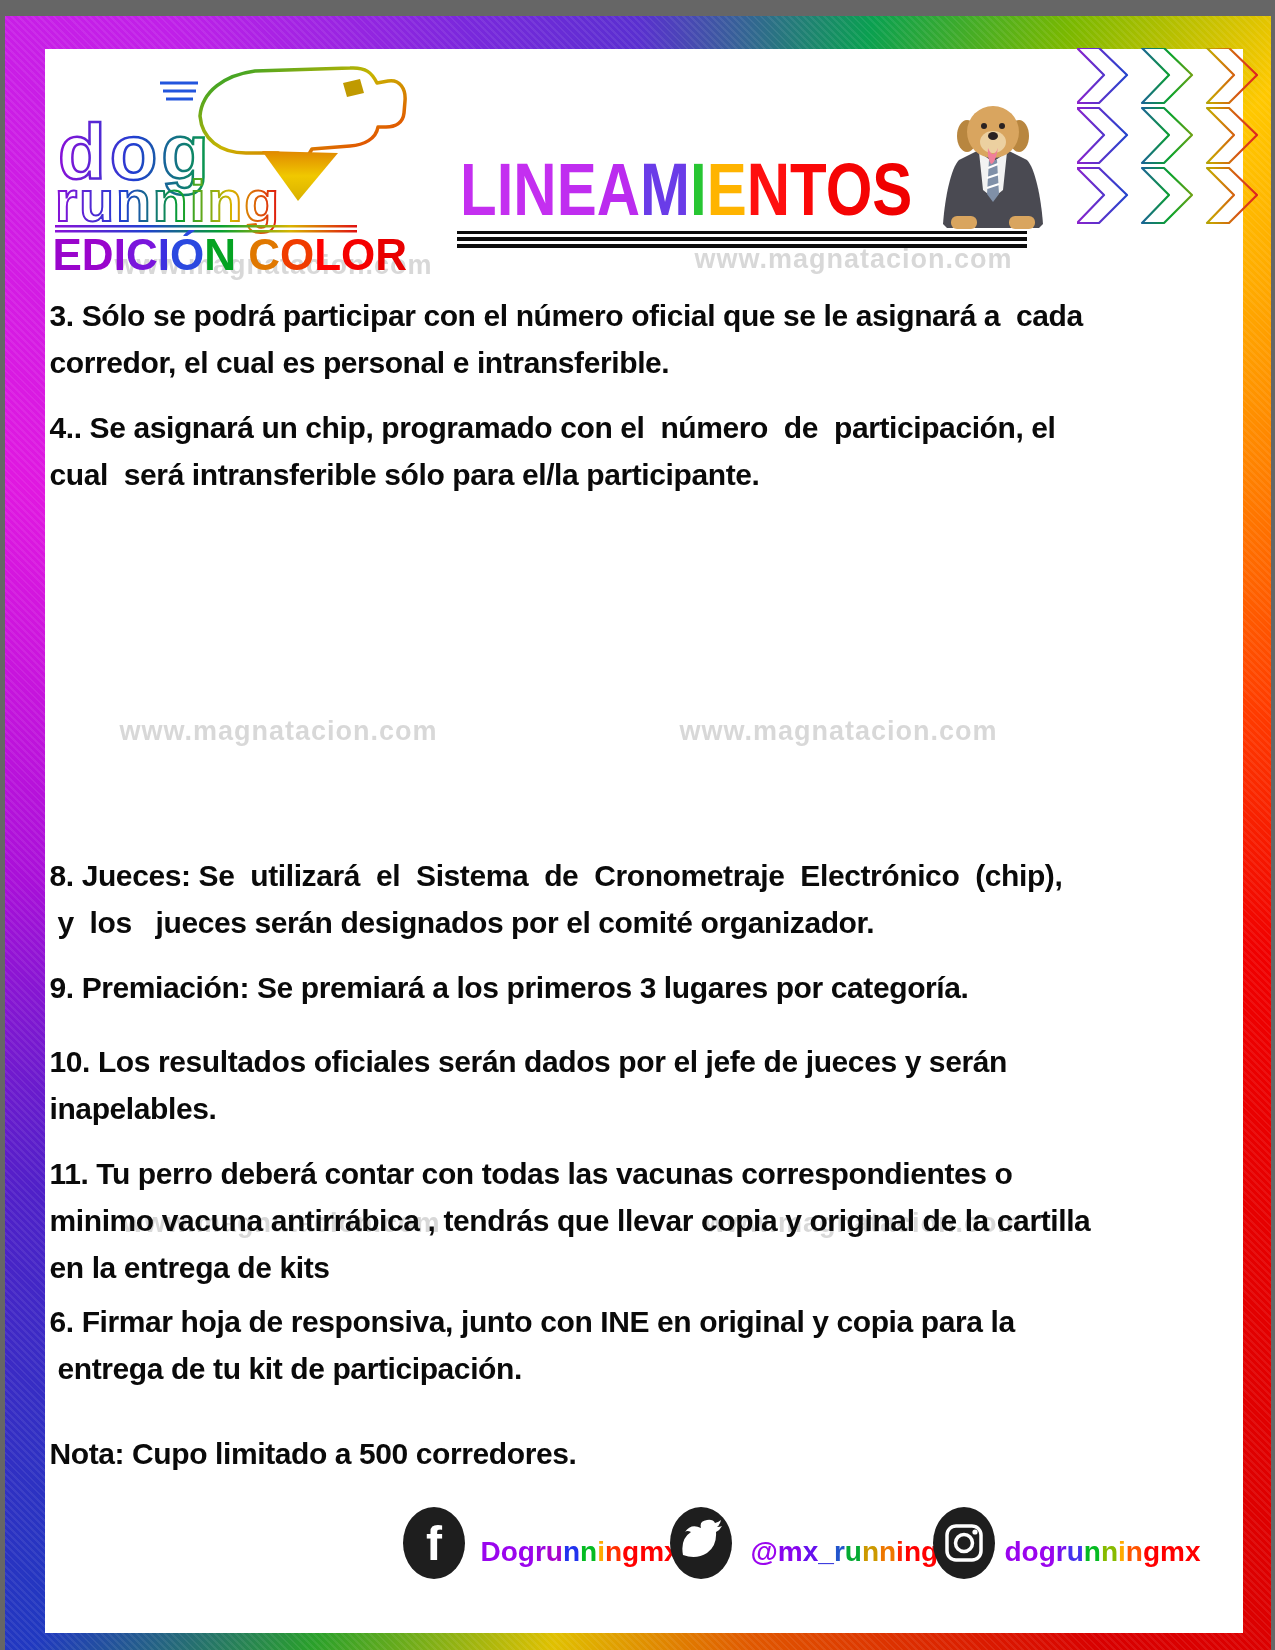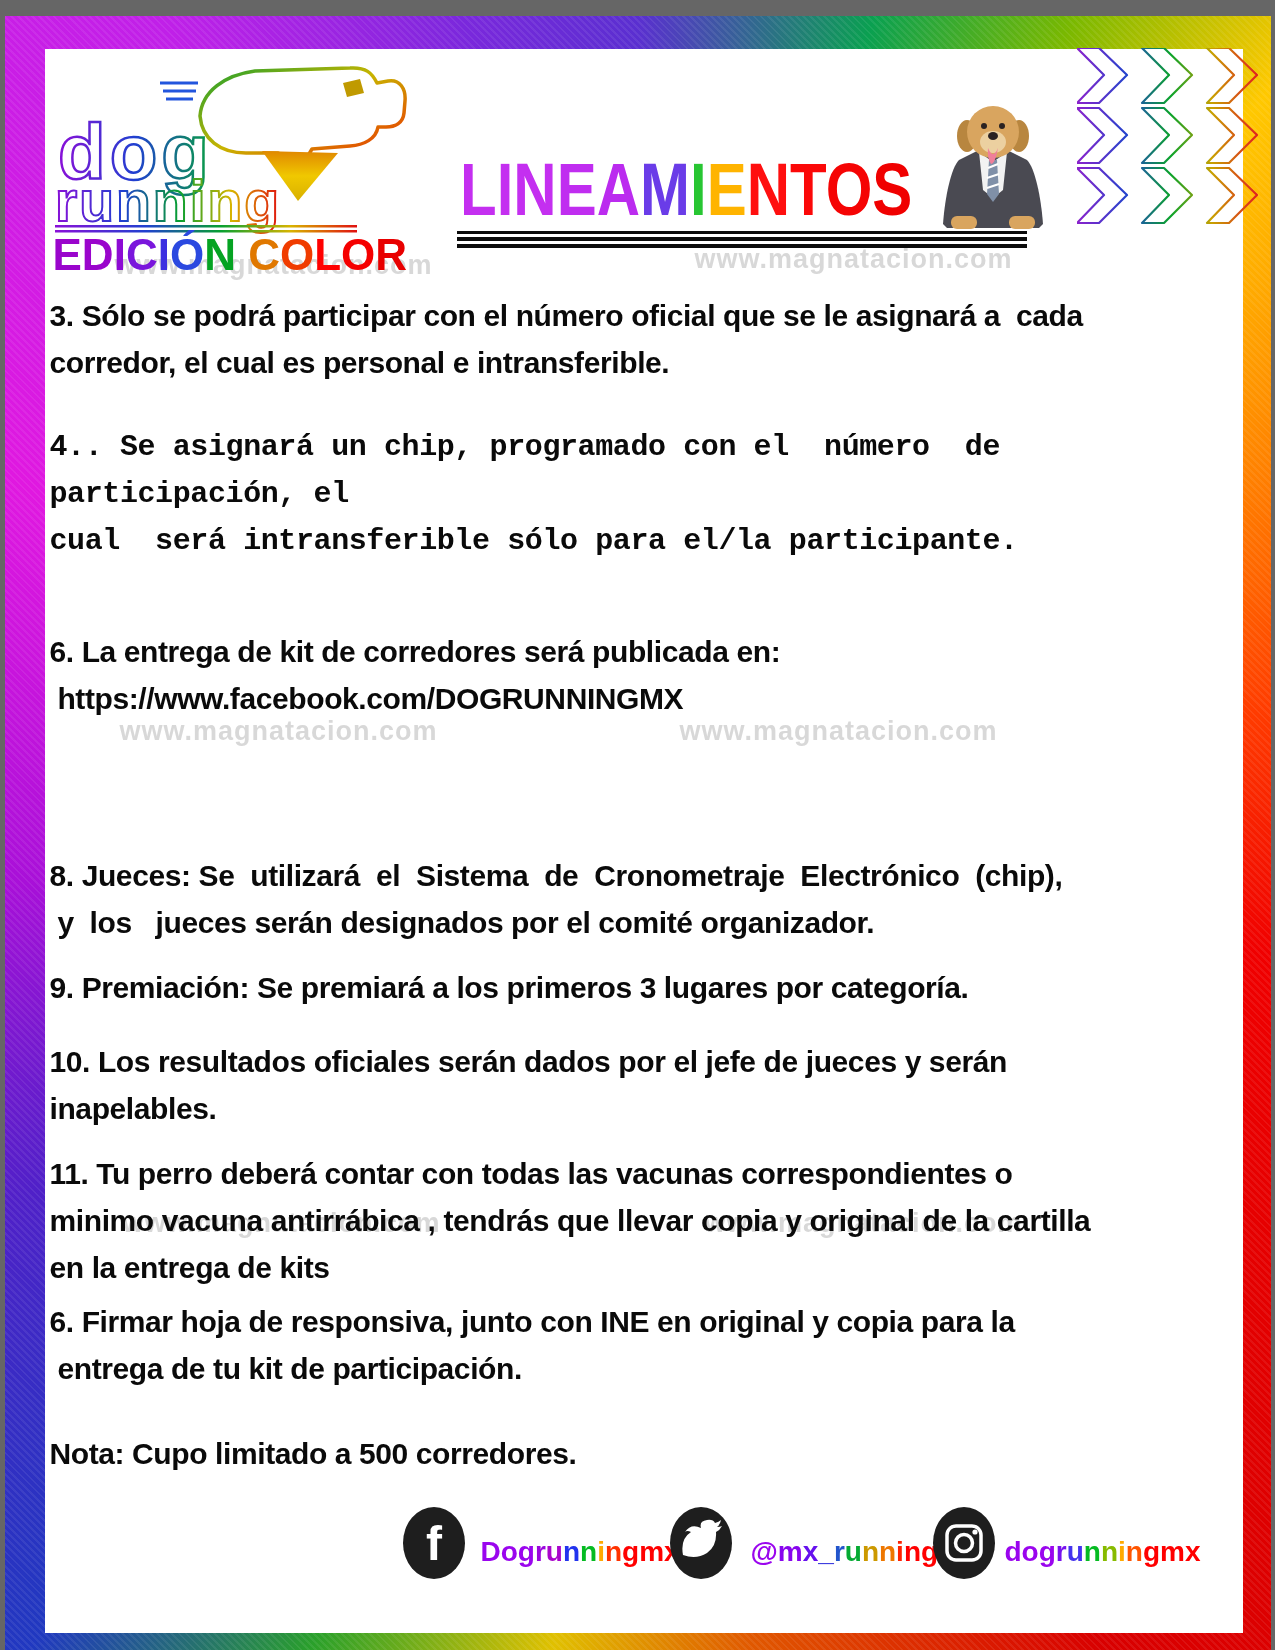--- a/index.html
+++ b/index.html
@@ -175,24 +175,22 @@
 
   <div class="abs watermark" style="left:110px;top:234px;">www.magnatacion.com</div>
   <div class="abs watermark" style="left:690px;top:228px;">www.magnatacion.com</div>
   <div class="abs watermark" style="left:115px;top:700px;">www.magnatacion.com</div>
   <div class="abs watermark" style="left:675px;top:700px;">www.magnatacion.com</div>
   <div class="abs watermark" style="left:118px;top:1192px;">www.magnatacion.com</div>
   <div class="abs watermark" style="left:700px;top:1192px;">www.magnatacion.com</div>
 
   <div class="abs para" style="top:276px;">3. Sólo se podrá participar con el número oficial que se le asignará a  cada
 corredor, el cual es personal e intransferible.</div>
-  <div class="abs para" style="top:408px;font-family:Liberation Mono, monospace;">4.. Se asignará un chip, programado con el  número  de  participación, el
+  <div class="abs para" style="top:388px;">4.. Se asignará un chip, programado con el  número  de  participación, el
 cual  será intransferible sólo para el/la participante.</div>
-  <div class="abs para" style="top:612px;">6. La entrega de kit de corredores será publicada en:
- https://www.facebook.com/DOGRUNNINGMX</div>
   <div class="abs para" style="top:836px;">8. Jueces: Se  utilizará  el  Sistema  de  Cronometraje  Electrónico  (chip),
  y  los   jueces serán designados por el comité organizador.</div>
   <div class="abs para" style="top:948px;">9. Premiación: Se premiará a los primeros 3 lugares por categoría.</div>
   <div class="abs para" style="top:1022px;">10. Los resultados oficiales serán dados por el jefe de jueces y serán
 inapelables.</div>
   <div class="abs para" style="top:1134px;">11. Tu perro deberá contar con todas las vacunas correspondientes o
 minimo vacuna antirrábica , tendrás que llevar copia y original de la cartilla
 en la entrega de kits</div>
   <div class="abs para" style="top:1282px;">6. Firmar hoja de responsiva, junto con INE en original y copia para la
  entrega de tu kit de participación.</div>

